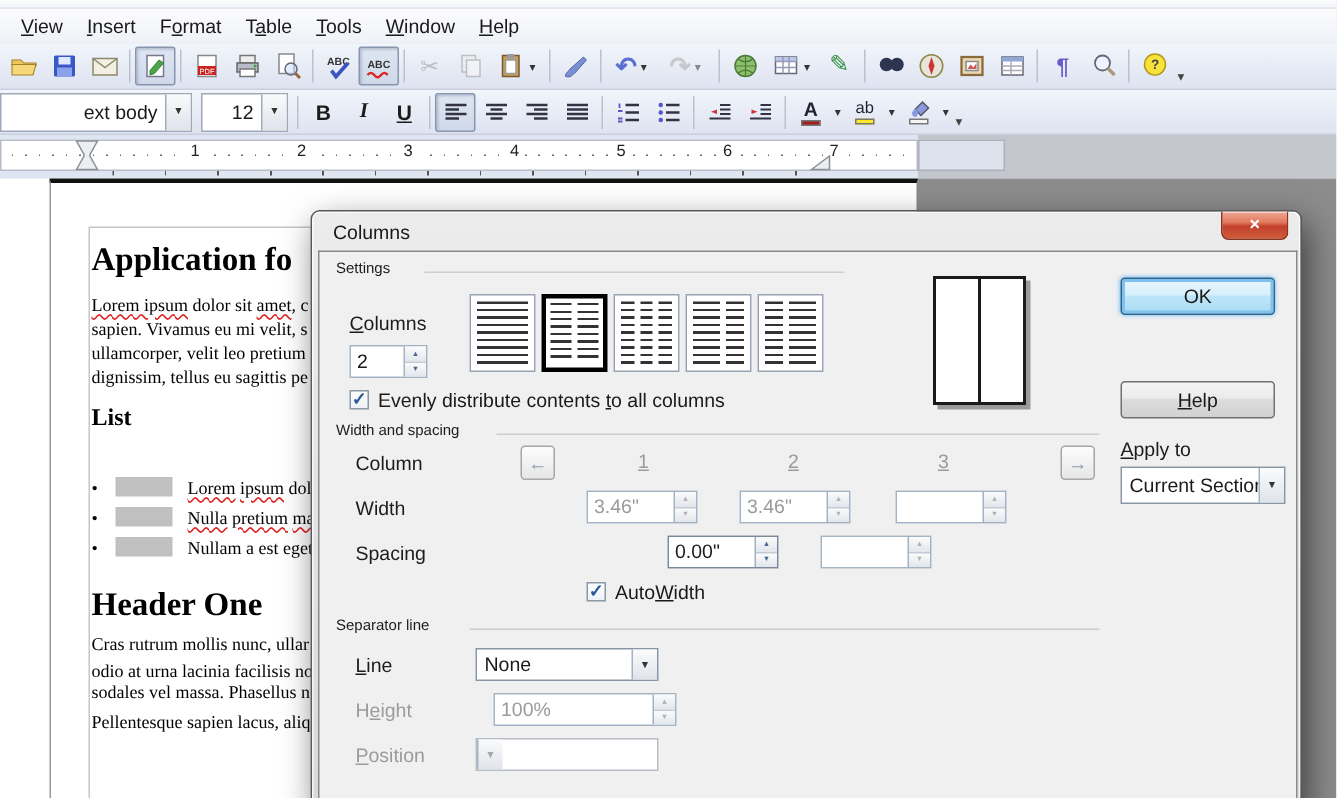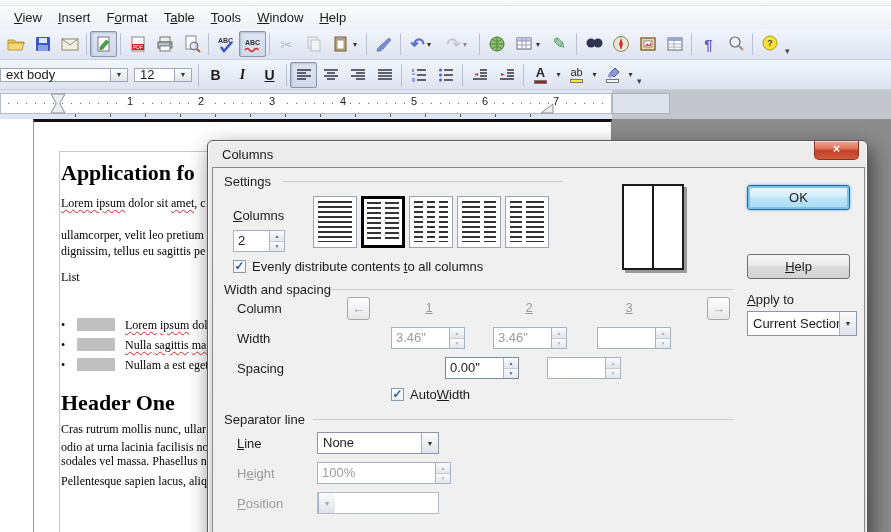--- a/index.html
+++ b/index.html
@@ -28,21 +28,21 @@
   .ddarrow { font-size:8px; color:#333; width:9px; text-align:center; flex:0 0 auto; }
   .glyph { font-size:16px; line-height:1; }
   .g-cut { color:#8f97a3; font-size:15px; }
   .g-undo { color:#5a6fd0; font-weight:bold; font-size:17px; }
   .g-redo { color:#a7abb5; font-weight:bold; font-size:17px; }
   .g-draw { color:#2e8e3e; font-size:16px; }
   .g-pilcrow { color:#6a5acd; font-weight:bold; font-size:15px; }
   .g-overflow { font-size:9px; color:#444; align-self:flex-end; margin:0 4px 3px 2px; }
 
   
-  .combo { height:14px; background:#fff; border:1px solid #9fa8ba; display:flex; align-items:center; margin:0 3px; flex:0 0 auto; }
+  .combo { height:26px; background:#fff; border:1px solid #9fa8ba; display:flex; align-items:center; margin:0 3px; flex:0 0 auto;text-align:right; }
   .combo-val { padding:0 5px; white-space:nowrap; overflow:hidden; flex:1; }
   .combo-btn { width:17px; height:100%; border-left:1px solid #9fa8ba;
     background:linear-gradient(#fafbfc,#dfe3ea); display:flex; align-items:center; justify-content:center; }
   .combo-btn span { font-size:7px; color:#333; }
   .fbtn { font-weight:bold; font-size:14px; }
   .fbtn-i { font-style:italic; font-family:"Liberation Serif",serif; font-weight:bold; }
   .fbtn-u { text-decoration:underline; font-weight:bold; }
   .colorbtn { display:flex; flex-direction:column; align-items:center; justify-content:center; line-height:1; }
   .colorbar { width:13px; height:4px; margin-top:1px; border:1px solid #777; }
 
@@ -59,38 +59,38 @@
 
   
   .docview { position:absolute; left:0; top:119px; width:891px; height:413px; background:#fff; }
   .ws-gray { position:absolute; left:612px; top:0; width:279px; height:413px; background:#8c8c8c; }
   .page { position:absolute; left:33px; top:0; width:579px; height:413px; background:#fff;
     border-top:3px solid #111; border-left:1px solid #999; border-right:1px solid #888; }
   .marginguide { position:absolute; left:25px; top:29px; width:522px; height:390px; border:1px solid #c6c6c6; }
   .doc { font-family:"Liberation Serif", serif; color:#000; }
   .dline { position:absolute; white-space:nowrap; font-size:12px; }
   .h1 { font-size:22px; font-weight:bold; }
-  .h2 { font-size:12px; font-weight:normal; }
+  .h2 { font-size:16px; font-weight:bold; }
   .h3 { font-size:18px; font-weight:bold; }
   .sq { text-decoration:underline wavy #d22; text-decoration-thickness:1px; text-underline-offset:2px; }
   .bu { display:inline-block; width:16px; }
   .gbox { display:inline-block; width:38px; height:13px; background:#c0c0c0; margin:0 10px -2px 0; }
 
   
   .dialog { position:absolute; left:207px; top:140px; width:661px; height:400px;
     background:linear-gradient(#ececec,#d9d9d9); border:1px solid #58595c; border-radius:6px 6px 0 0;
     box-shadow:4px 8px 22px rgba(0,0,0,.55), inset 0 0 0 1px rgba(255,255,255,.75); }
   .dlg-title { position:absolute; left:14px; top:6px; font-size:13px; color:#1a1a1a; }
   .dlg-close { position:absolute; right:8px; top:0; width:45px; height:19px;
     background:linear-gradient(#f0a896,#e07a5f 40%,#c2402a 55%,#d05c3a); border:1px solid #8d3220; border-top:none;
     border-radius:0 0 5px 5px; color:#fff; font-weight:bold; font-size:12px; text-align:center; line-height:17px;
     box-shadow:inset 0 1px 0 rgba(255,255,255,.5); }
   .dlg-client { position:absolute; left:4px; top:26px; width:653px; height:374px;
     background:#f0f0f0; border:1px solid #8a8a8a; border-bottom:none; }
-  .legend { position:absolute; font-size:13px; color:#1c1c1c; }
+  .legend { position:absolute; font-size:10px; color:#1c1c1c; }
   .hline { position:absolute; height:1px; background:#cdcdcd; }
   .dlabel { position:absolute; font-size:13px; color:#1c1c1c; white-space:nowrap; }
   .dlabel.dis { color:#9b9b9b; }
   .colnum { position:absolute; width:22px; text-align:center; font-size:13px; color:#9b9b9b; text-decoration:underline; }
 
   .spin { position:absolute; height:22px; display:flex; background:#fff; border:1px solid #a3b3c4; }
   .spin-val { flex:1; padding:2px 4px; font-size:13px; overflow:hidden; white-space:nowrap; }
   .spin.dis .spin-val { color:#9b9b9b; }
   .spin-btns { width:15px; display:flex; flex-direction:column; border-left:1px solid #a3b3c4; }
   .sb { flex:1; background:linear-gradient(#fbfbfb,#e2e6ec); display:flex; align-items:center; justify-content:center;
@@ -418,25 +418,26 @@
         <path d="M1 10L13 1v9z" fill="#eceef2" stroke="#8a8f98"></path>
       </svg>
   </div>
 
   <div class="docview">
     <div class="ws-gray"></div>
     <div class="page doc">
       <div class="marginguide"></div>
       <div class="dline h1" style="left:27px;top:38px">Application fo</div>
       <div class="dline" style="left:27px;top:74px"><span class="sq">Lorem ipsum</span><span> dolor sit </span><span class="sq">amet</span><span>, c</span></div>
+      <div class="dline" style="left:27px;top:90px"><span>sapien. Vivamus eu mi velit, s</span></div>
       <div class="dline" style="left:27px;top:106px"><span>ullamcorper, velit leo pretium</span></div>
       <div class="dline" style="left:27px;top:122px"><span>dignissim, tellus eu sagittis pe</span></div>
       <div class="dline h2" style="left:27px;top:148px">List</div>
       <div class="dline" style="left:27px;top:196px"><span class="bu">•</span><span class="gbox"></span><span><span class="sq">Lorem</span><span> </span><span class="sq">ipsum</span><span> dolor sit a</span></span></div>
-      <div class="dline" style="left:27px;top:216px"><span class="bu">•</span><span class="gbox"></span><span><span class="sq">Nulla</span><span> </span><span class="sq">sagittis</span><span> </span><span class="sq">magna</span><span> at </span></span></div>
+      <div class="dline" style="left:27px;top:216px"><span class="bu">•</span><span class="gbox"></span><span><span class="sq">Nulla</span><span> </span><span class="sq">pretium</span><span> </span><span class="sq">magna</span><span> at </span></span></div>
       <div class="dline" style="left:27px;top:236px"><span class="bu">•</span><span class="gbox"></span><span><span>Nullam a est eget ipsum</span></span></div>
       <div class="dline h1" style="left:27px;top:268px">Header One</div>
       <div class="dline" style="left:27px;top:300px"><span>Cras rutrum mollis nunc, ullar</span></div>
       <div class="dline" style="left:27px;top:318px"><span>odio at urna lacinia facilisis no</span></div>
       <div class="dline" style="left:27px;top:332px"><span>sodales vel massa. Phasellus n</span></div>
       <div class="dline" style="left:27px;top:352px"><span>Pellentesque sapien lacus, aliq</span></div>
     </div>
   </div>
 
   <div class="dialog">
@@ -546,21 +547,21 @@
       <div class="legend" style="left:11px;top:244px">Separator line</div>
       <div class="hline" style="left:100px;top:251px;width:420px"></div>
       <div class="dlabel" style="left:24px;top:268px"><span class="mn">L</span>ine</div>
       <div class="ddown" style="left:104px;top:264px;width:122px">
         <div class="dd-val">None</div>
         <div class="dd-btn">
             <span>▼</span>
           </div>
       </div>
       <div class="dlabel dis" style="left:24px;top:298px">H<span class="mn">e</span>ight</div>
-      <div class="spin dis" style="left:104px;top:294px;width:134px">
+      <div class="spin dis" style="left:116px;top:294px;width:122px">
         <div class="spin-val">100%</div>
         <div class="spin-btns">
             <div class="sb">▲</div>
             <div class="sb">▼</div>
           </div>
       </div>
       <div class="dlabel dis" style="left:24px;top:328px"><span class="mn">P</span>osition</div>
       <div class="ddown dis" style="left:104px;top:324px;width:122px">
         <div class="dd-btn">
             <span>▼</span>

